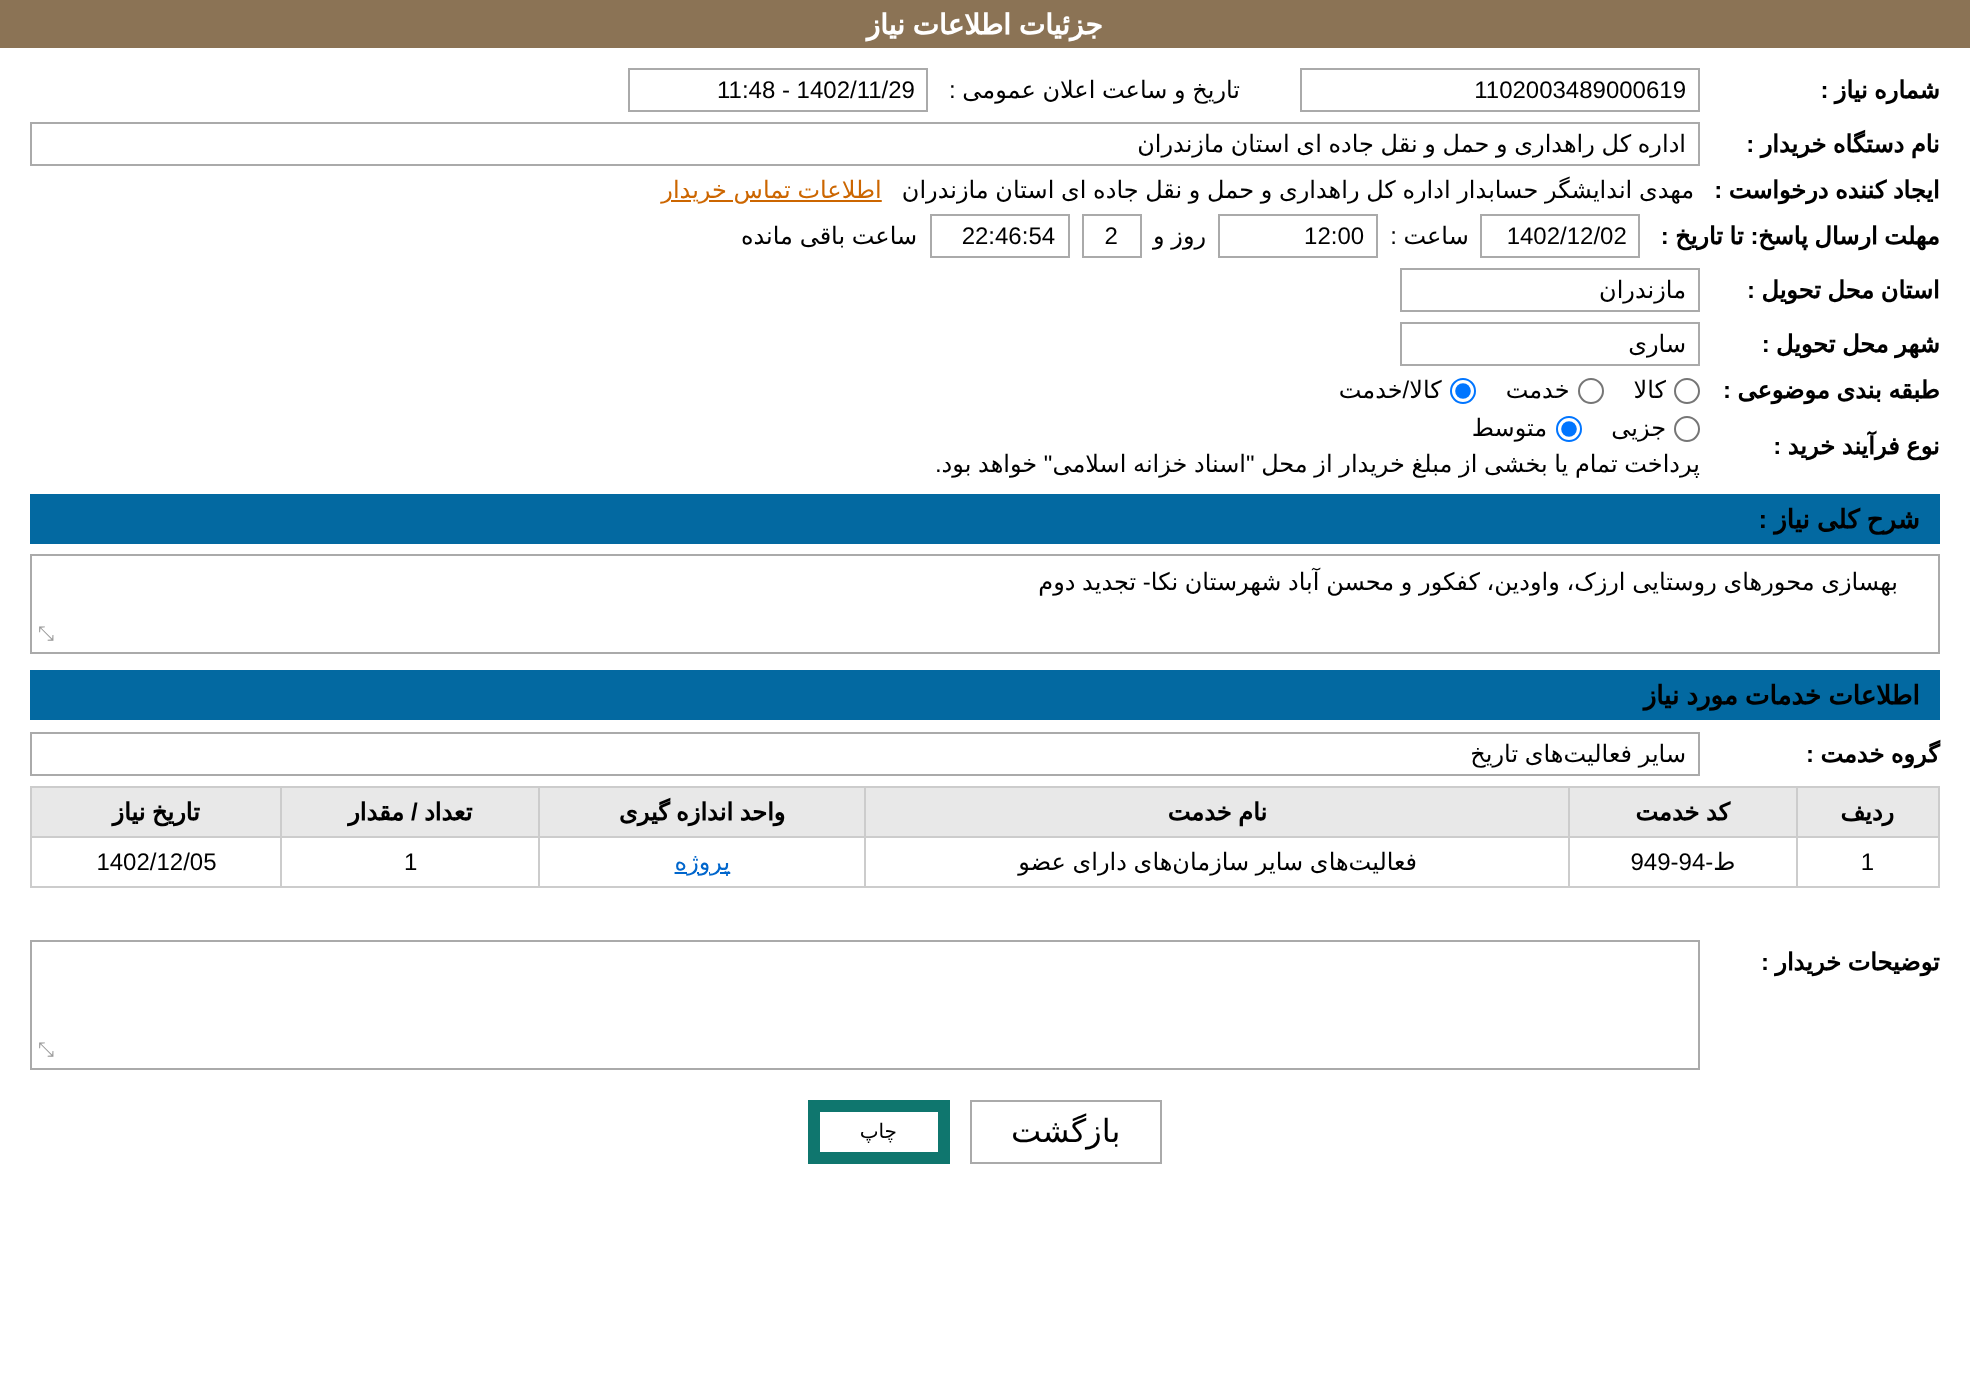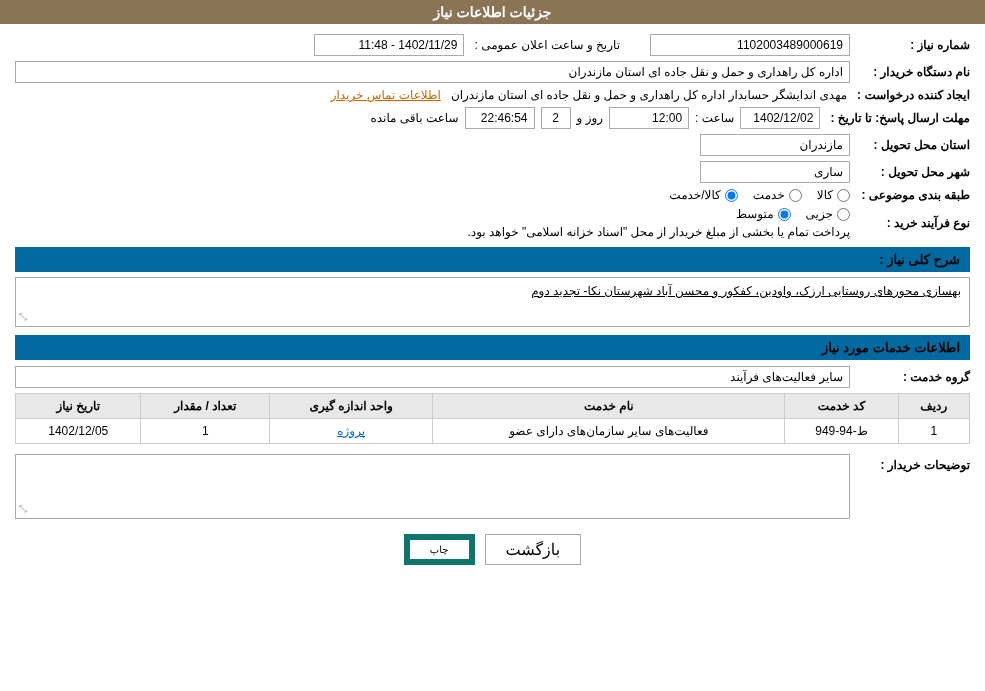--- a/index.html
+++ b/index.html
@@ -238,34 +238,34 @@
           <span>پرداخت تمام یا بخشی از مبلغ خریدار از محل "اسناد خزانه اسلامی" خواهد بود.</span>
         </div>
       </div>
     </div>
 
     <div class="section-title">
       <span>شرح کلی نیاز :</span>
     </div>
 
     <div style="margin-bottom:8px; position:relative;">
-      <div style="border:1px solid #aaa; background:#fff; padding:6px 8px; min-height:50px; position:relative;text-decoration:underline;">
+      <div style="border:1px solid #aaa; background:#fff; padding:6px 20px; min-height:50px; position:relative;">
         <span>بهسازی محورهای روستایی ارزک، واودین، کفکور و محسن آباد شهرستان نکا- تجدید دوم</span>
         <span style="position:absolute; bottom:3px; left:3px; font-size:10px; color:#999;">⤡</span>
       </div>
     </div>
 
     <div class="section-title">
       <span>اطلاعات خدمات مورد نیاز</span>
     </div>
 
     <div class="info-row" style="margin-top:6px;">
       <span class="info-label">گروه خدمت :</span>
       <div class="info-value">
-        <span class="value-box-wide">سایر فعالیت‌های فرآیند</span>
+        <span class="value-box-wide">سایر فعالیت‌های تاریخ</span>
       </div>
     </div>
 
     <table class="services-table">
       <thead>
         <tr>
           <th><span>ردیف</span></th>
           <th><span>کد خدمت</span></th>
           <th><span>نام خدمت</span></th>
           <th><span>واحد اندازه گیری</span></th>
@@ -280,21 +280,21 @@
           <td>فعالیت‌های سایر سازمان‌های دارای عضو</td>
           <td>
             <span class="link-blue">پروژه</span>
           </td>
           <td>1</td>
           <td>1402/12/05</td>
         </tr>
       </tbody>
     </table>
 
-    <div class="info-row" style="margin-top:10px; align-items:flex-start;">
+    <div class="info-row" style="margin-top:26px; align-items:flex-start;">
       <span class="info-label" style="padding-top:4px;">توضیحات خریدار :</span>
       <div class="info-value">
         <div style="border:1px solid #aaa; background:#fff; min-height:65px; width:100%; position:relative;">
           <span style="position:absolute; bottom:3px; left:3px; font-size:10px; color:#999;">⤡</span>
         </div>
       </div>
     </div>
 
     <div class="buttons-row">
       <button class="btn-back">بازگشت</button>

